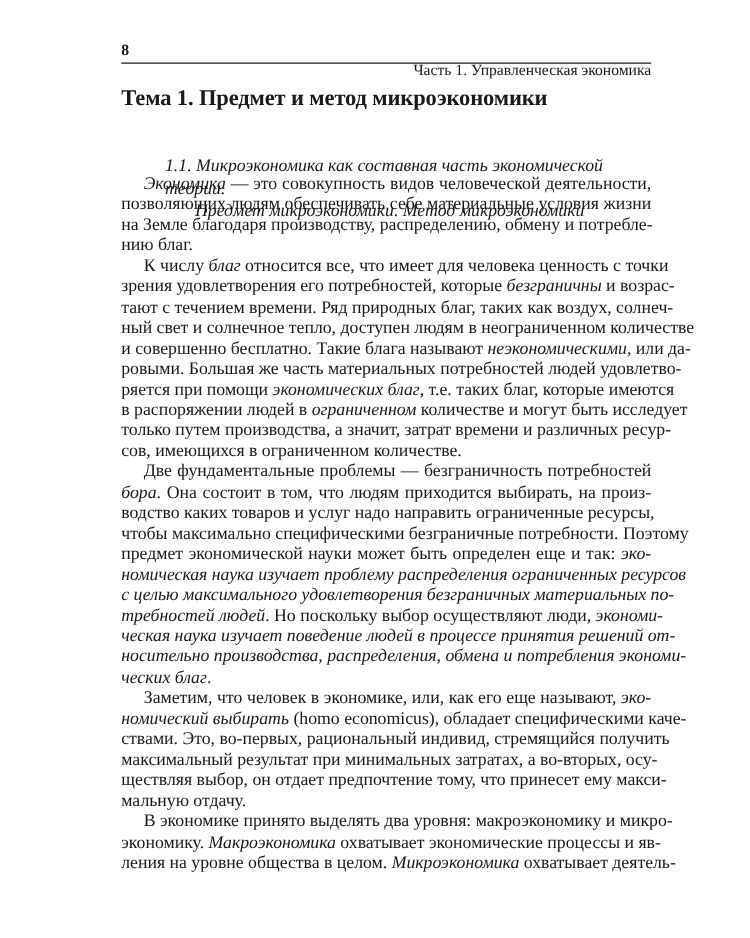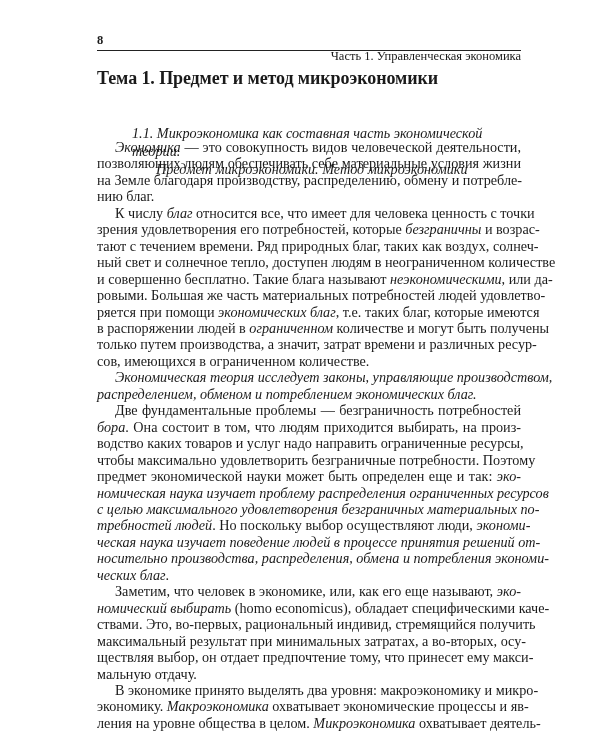--- a/index.html
+++ b/index.html
@@ -61,33 +61,29 @@
         <span class="ln last"><span>нию благ.</span></span>
       </div>
       <div>
         <span class="ln first"><span>К числу </span><em>благ</em><span> относится все, что имеет для человека ценность с точки</span></span>
         <span class="ln"><span>зрения удовлетворения его потребностей, которые </span><em>безграничны</em><span> и возрас-</span></span>
         <span class="ln"><span>тают с течением времени. Ряд природных благ, таких как воздух, солнеч-</span></span>
         <span class="ln"><span>ный свет и солнечное тепло, доступен людям в неограниченном количестве</span></span>
         <span class="ln"><span>и совершенно бесплатно. Такие блага называют </span><em>неэкономическими</em><span>, или да-</span></span>
         <span class="ln"><span>ровыми. Большая же часть материальных потребностей людей удовлетво-</span></span>
         <span class="ln"><span>ряется при помощи </span><em>экономических благ</em><span>, т.е. таких благ, которые имеются</span></span>
-        <span class="ln"><span>в распоряжении людей в </span><em>ограниченном</em><span> количестве и могут быть получены</span></span>
+        <span class="ln"><span>в распоряжении людей в </span><em>ограниченном</em><span> количестве и могут быть исследует</span></span>
         <span class="ln"><span>только путем производства, а значит, затрат времени и различных ресур-</span></span>
         <span class="ln last"><span>сов, имеющихся в ограниченном количестве.</span></span>
-      </div>
-      <div>
-        <span class="ln first"><em>Экономическая теория исследует законы, управляющие производством,</em></span>
-        <span class="ln last"><em>распределением, обменом и потреблением экономических благ.</em></span>
       </div>
       <div>
         <span class="ln first"><span>Две фундаментальные проблемы — безграничность потребностей</span></span>
         <span class="ln"><em>бора</em><span>. Она состоит в том, что людям приходится выбирать, на произ-</span></span>
         <span class="ln"><span>водство каких товаров и услуг надо направить ограниченные ресурсы,</span></span>
-        <span class="ln"><span>чтобы максимально удовлетворить безграничные потребности. Поэтому</span></span>
+        <span class="ln"><span>чтобы максимально специфическими безграничные потребности. Поэтому</span></span>
         <span class="ln"><span>предмет экономической науки может быть определен еще и так: </span><em>эко-</em></span>
         <span class="ln"><em>номическая наука изучает проблему распределения ограниченных ресурсов</em></span>
         <span class="ln"><em>с целью максимального удовлетворения безграничных материальных по-</em></span>
         <span class="ln"><em>требностей людей</em><span>. Но поскольку выбор осуществляют люди, </span><em>экономи-</em></span>
         <span class="ln"><em>ческая наука изучает поведение людей в процессе принятия решений от-</em></span>
         <span class="ln"><em>носительно производства, распределения, обмена и потребления экономи-</em></span>
         <span class="ln last"><em>ческих благ</em><span>.</span></span>
       </div>
       <div>
         <span class="ln first"><span>Заметим, что человек в экономике, или, как его еще называют, </span><em>эко-</em></span>

